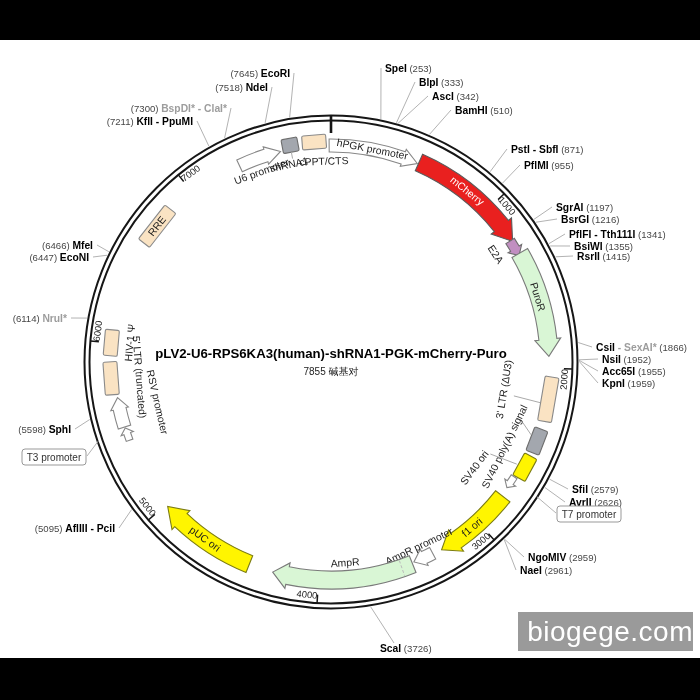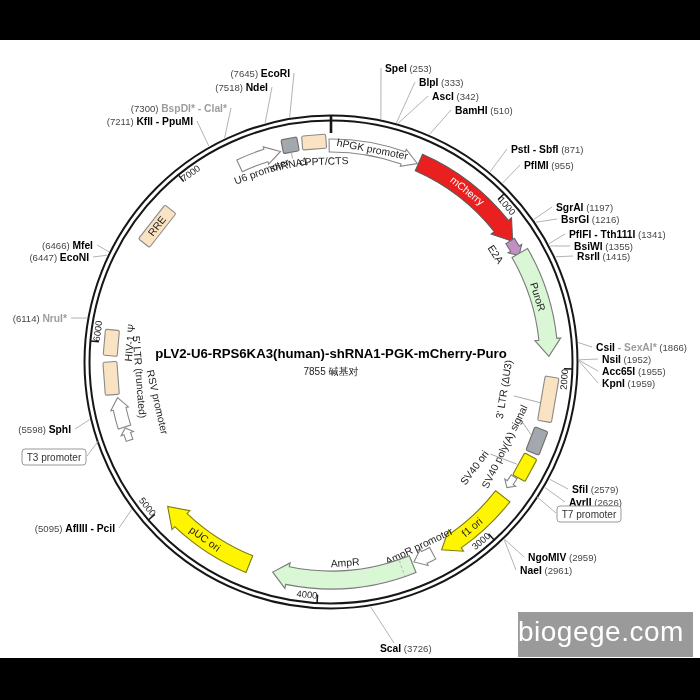--- a/index.html
+++ b/index.html
@@ -1,23 +1,23 @@
 <!DOCTYPE html>
 <html><head>
 <meta charset="utf-8">
 <style>
   html,body{margin:0;padding:0;background:#fff;}
   .stage{position:relative;width:700px;height:700px;background:#ffffff;overflow:hidden;
          font-family:"Liberation Sans",sans-serif;}
   .bar{position:absolute;left:0;width:700px;background:#000;}
   .bar.top{top:0;height:40px;}
   .bar.bottom{top:658px;height:42px;}
-  .watermark{position:absolute;left:518px;top:612px;width:175px;height:45px;
+  .watermark{position:absolute;left:518px;top:612px;width:175px;height:39px;
              background:#9a9a9a;color:#fff;font-size:28px;line-height:39px;
-             text-align:left;letter-spacing:0.5px;}
+             text-align:right;letter-spacing:0.5px;}
   svg text{font-family:"Liberation Sans",sans-serif;}
 </style>
 </head>
 <body>
 
 <div class="stage">
   <div class="bar top"></div>
   <svg id="map" width="700" height="700" viewBox="0 0 700 700">
       <circle cx="331" cy="362" r="246.5" fill="none" stroke="#161616" stroke-width="2"></circle>
       <circle cx="331" cy="362" r="241.5" fill="none" stroke="#161616" stroke-width="2"></circle>

